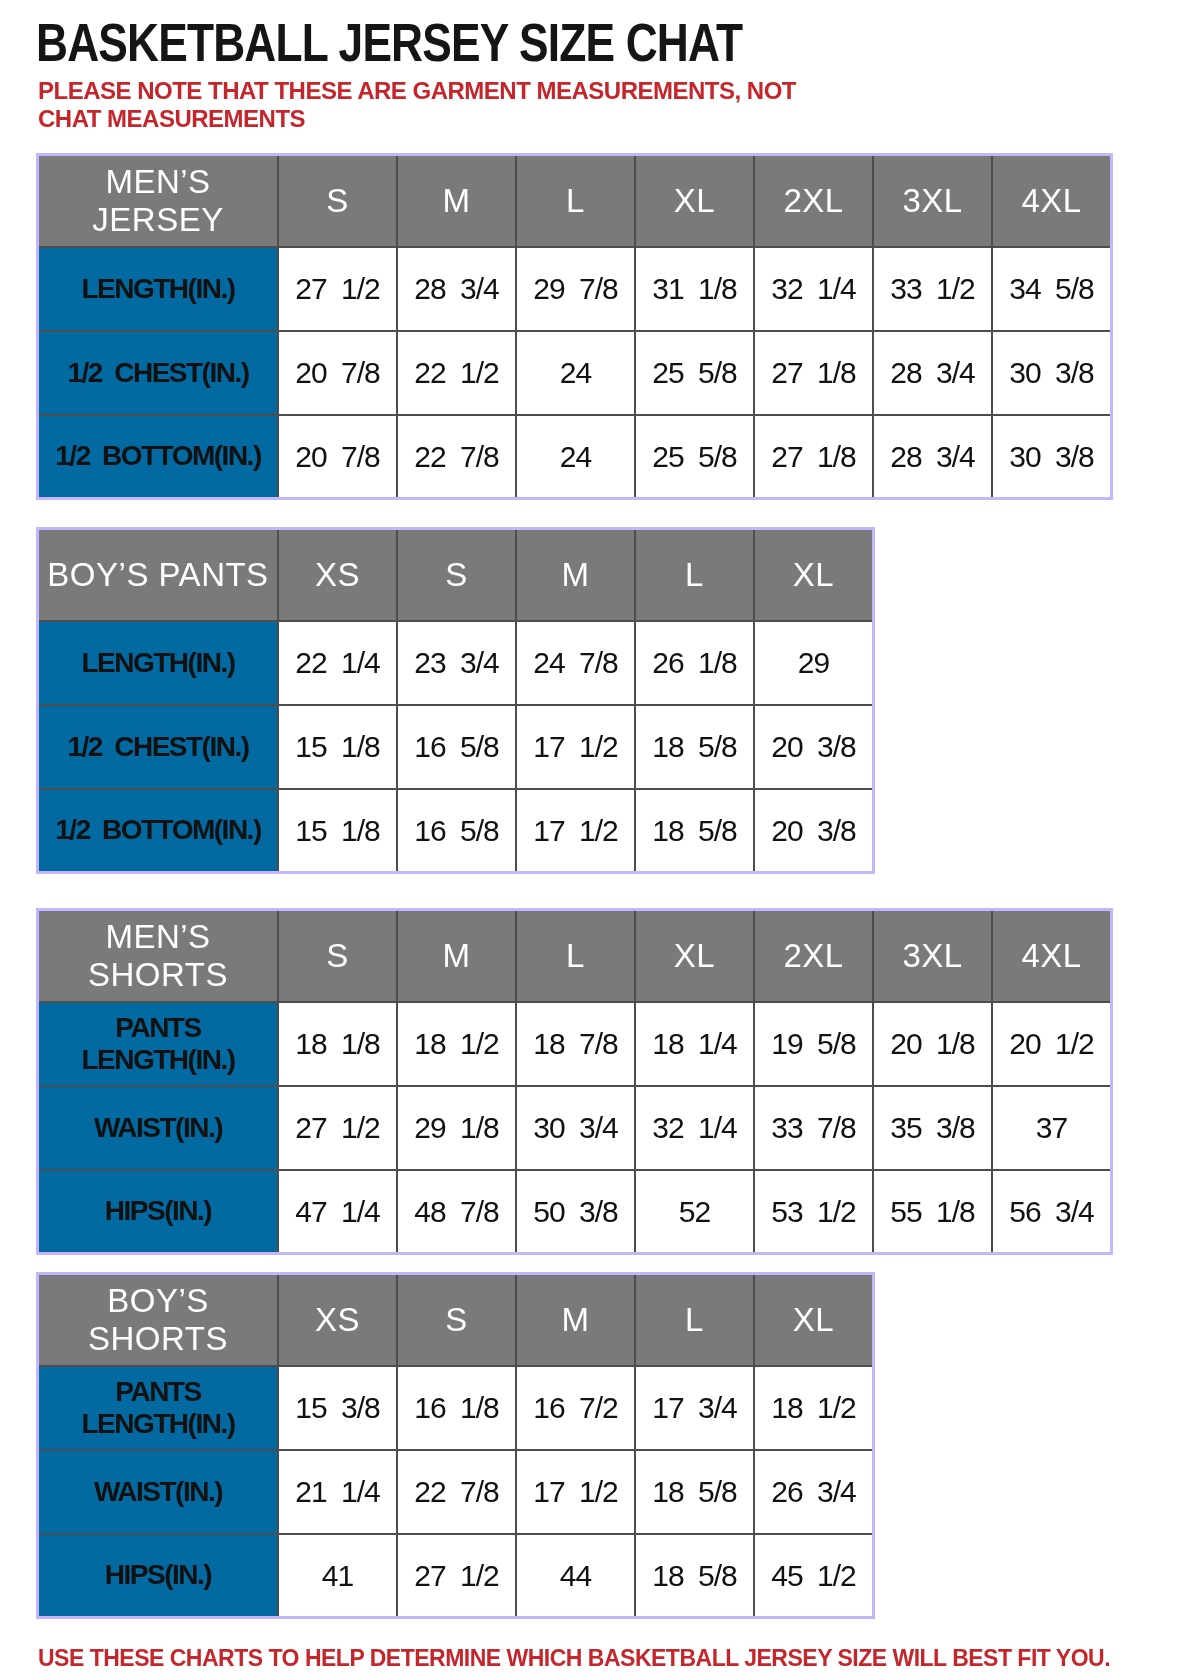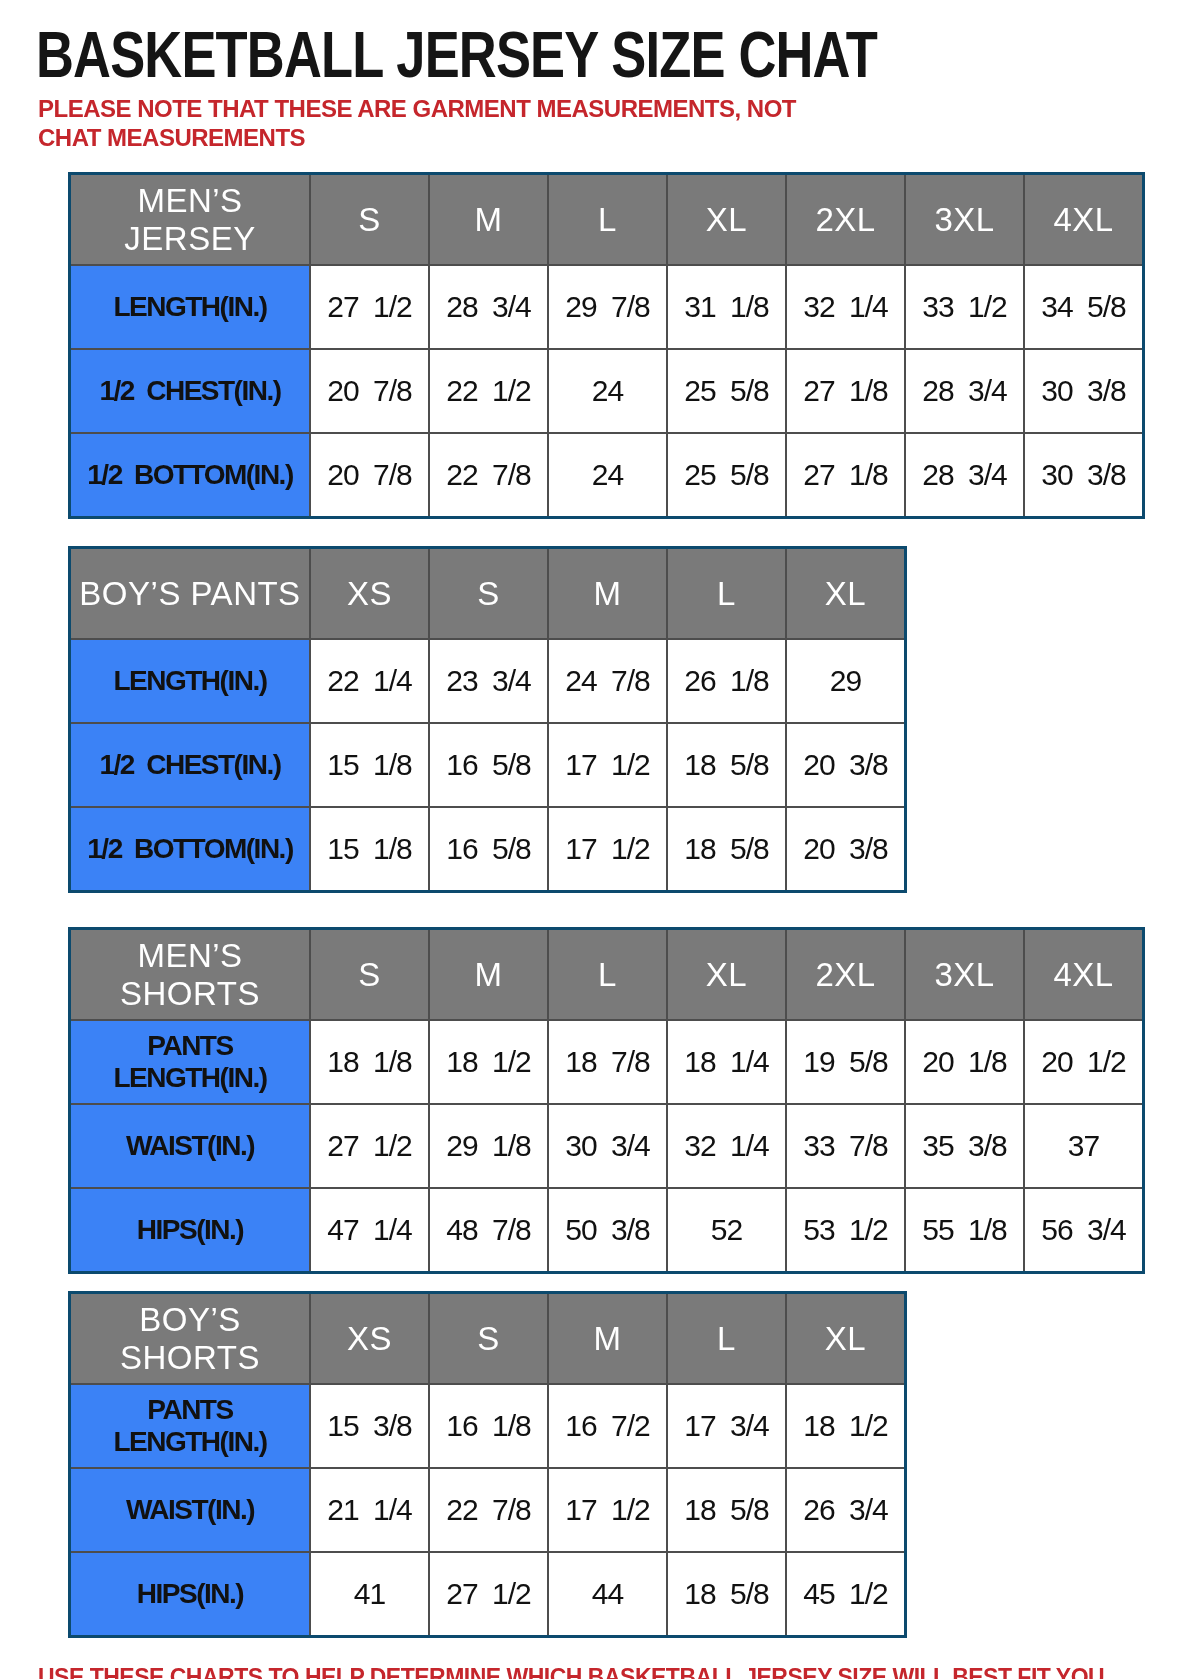--- a/index.html
+++ b/index.html
@@ -5,22 +5,22 @@
   html, body { margin: 0; padding: 0; background: #ffffff; }
   body {
     width: 1200px; height: 1679px;
     font-family: "Liberation Sans", sans-serif;
     color: #111;
     overflow: hidden;
   }
   .page { padding: 14px 0 0 36px; }
 
   h1.title {
-    margin: 8px 0 6px 0;
-    font-size: 64px;
+    margin: 0 0 6px 0;
+    font-size: 54px;
     font-weight: bold;
     letter-spacing: -1px;
     line-height: 1.05;
     color: #151515;
     white-space: nowrap;
   }
   .condense { display: inline-block; transform: scaleX(0.82); transform-origin: 0 50%; }
 
   .note {
     width: 820px;
@@ -28,22 +28,21 @@
     font-weight: bold;
     letter-spacing: -0.5px;
     line-height: 1.18;
     color: var(--red, #c5262c);
     margin: 4px 0 20px 2px;
   }
 
   table.size-table {
     border-collapse: collapse;
     table-layout: fixed;
-    border: 3px solid #0c4a6e;
-    margin-left: 32px;
+    border: 3px solid #c4b5fd;
   }
   table.size-table:nth-child(1) { margin-bottom: 27px; }
   table.size-table:nth-child(2) { margin-bottom: 34px; }
   table.size-table:nth-child(3) { margin-bottom: 17px; border-radius: 29px; }
 
   .size-table th, .size-table td { border: 2px solid #4d4d4d; padding: 0; }
 
   .size-table thead tr { height: 92px; }
   .size-table tbody tr { height: 84px; }
 
@@ -60,21 +59,21 @@
   .label-col { width: 238px; }
   .size-col  { width: 117px; }
 
   .row-label {
     font-weight: bold;
     font-size: 28px;
     letter-spacing: -1.5px;
     word-spacing: 6px;
     text-align: center;
     line-height: 1.15;
-    background: #3b82f6;
+    background: #0369a1;
   }
   .value-cell {
     font-size: 30px;
     letter-spacing: -1px;
     word-spacing: 7px;
     text-align: center;
     background: #fff;
     font-weight: normal;
   }
 

